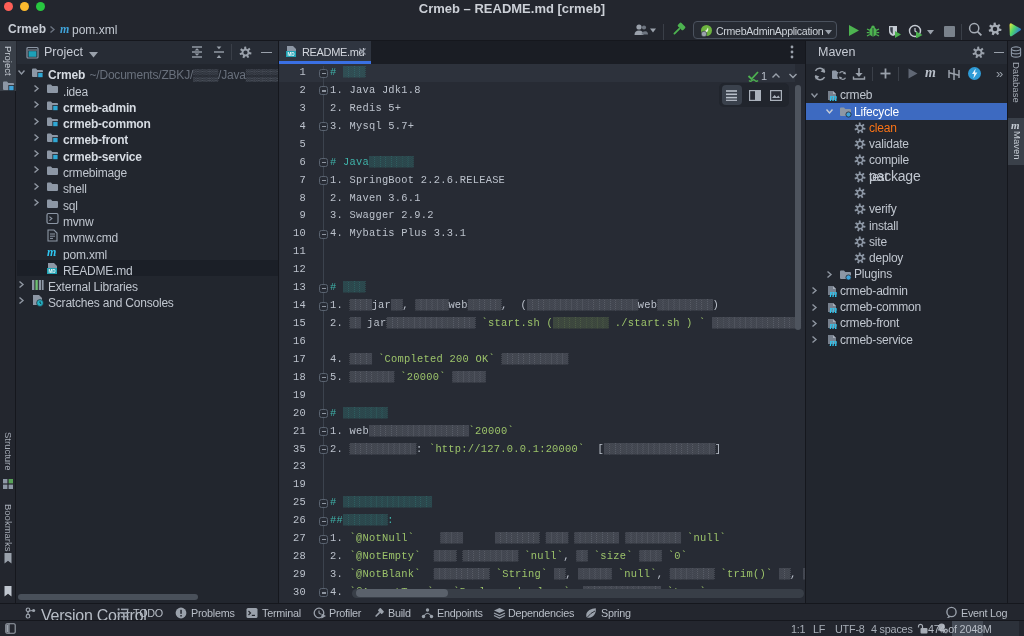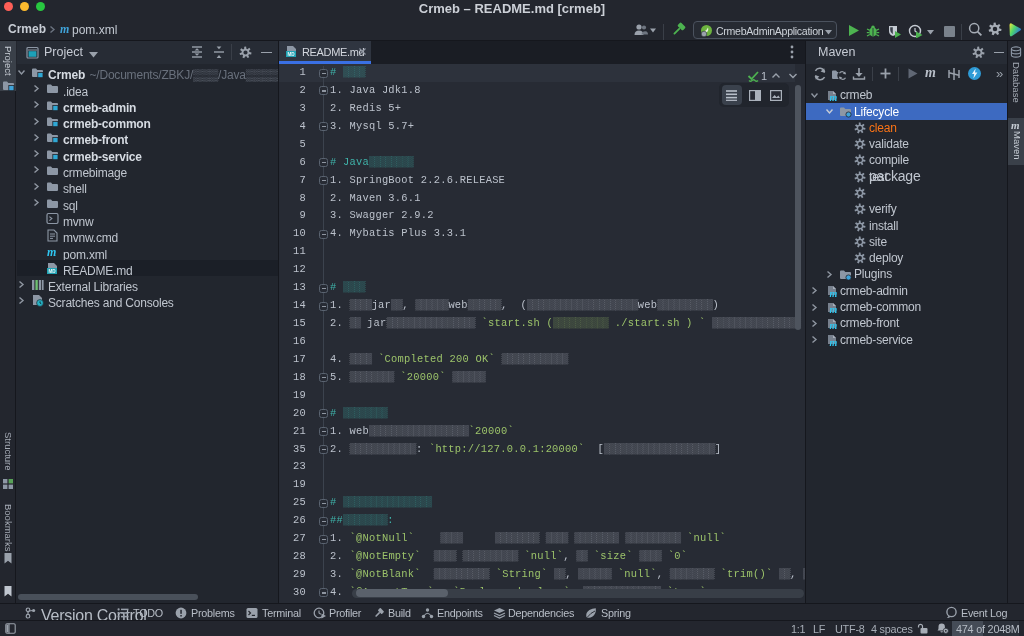--- a/index.html
+++ b/index.html
@@ -640,13 +640,13 @@
       <path d="M5.5 5 V3.4 a2 2 0 0 0 -4 0 V4.6" fill="none" stroke="#a7adb6" stroke-width="1.2"></path>
     </svg>
 <svg width="13" height="12" viewBox="0 0 13 12" style="position:absolute;left:936px;top:622px;" xmlns="http://www.w3.org/2000/svg">
       <path d="M1.5 8.5 q1-0.8 1-2.2 V4.8 a3.2 3.2 0 0 1 6.4 0 v1.5 q0 1.4 1 2.2 Z" fill="#a7adb6"></path>
       <path d="M4.4 9.3 a1.3 1.3 0 0 0 2.6 0 Z" fill="#a7adb6"></path>
       <circle cx="9.8" cy="8.8" r="2.6" fill="#a7adb6" stroke="#23262e" stroke-width="0.7"></circle>
       <circle cx="9.8" cy="8.8" r="0.9" fill="#23262e"></circle>
     </svg>
 <div style="position:absolute;left:952px;top:621px;width:67px;height:14.5px;background:#2c313a;"></div>
 <div style="position:absolute;left:952px;top:621px;width:31px;height:14.5px;background:#454c57;"></div>
-<div style="position:absolute;left:956px;top:623px;font-size:10.8px;letter-spacing:-0.2px;color:#b6bcc5;">474 of 2048M</div>
+<div style="position:absolute;left:928px;top:623px;font-size:10.8px;letter-spacing:-0.2px;color:#b6bcc5;">474 of 2048M</div>
 </div>
 </body></html>

